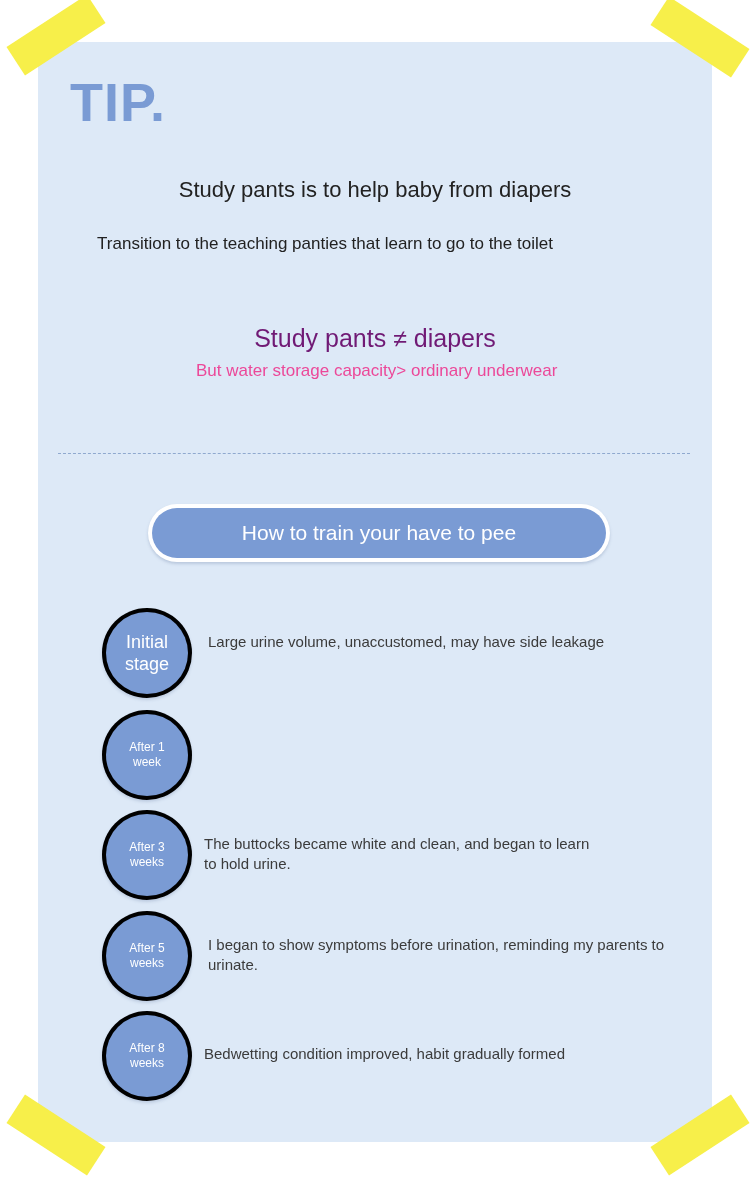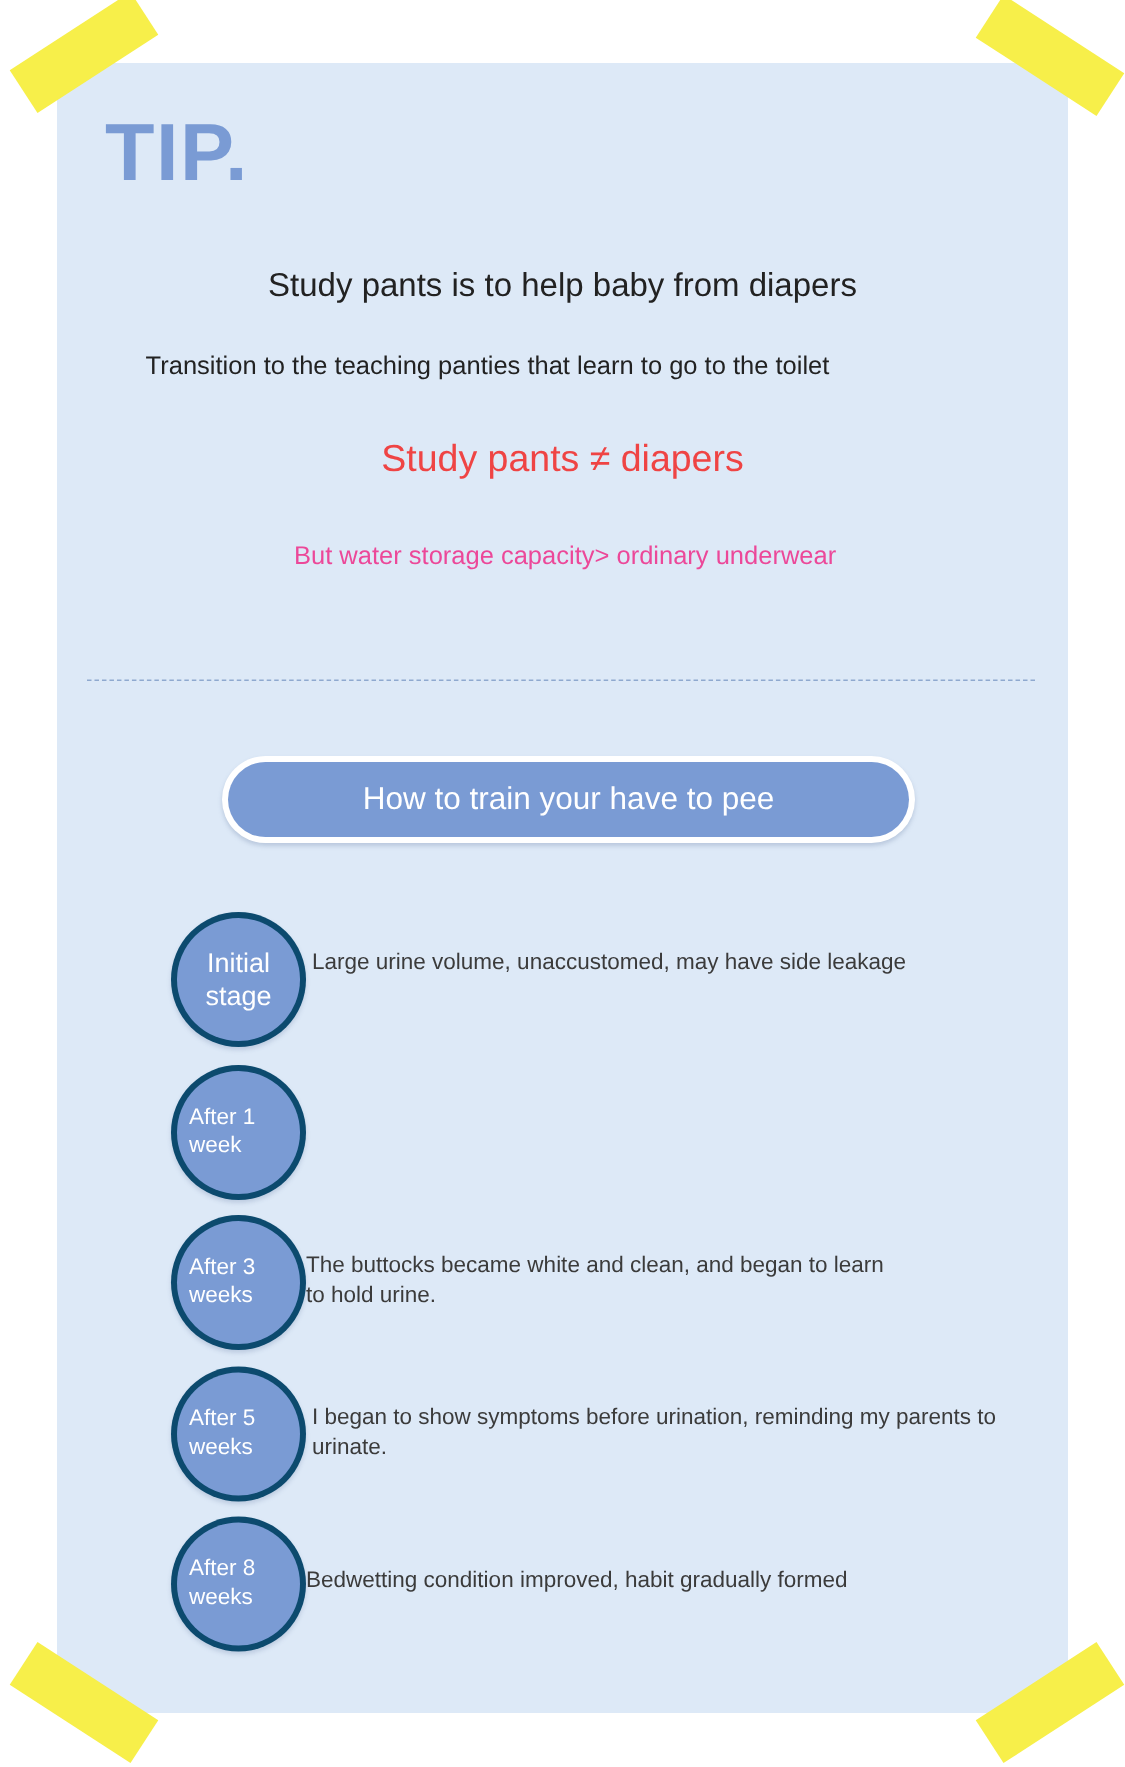--- a/index.html
+++ b/index.html
@@ -86,25 +86,25 @@
     top: 234px;
     width: 650px;
     text-align: center;
     font-size: 17px;
     color: #222;
   }
 
   .equation {
     position: absolute;
     left: 0;
-    top: 292px;
+    top: 324px;
     width: 750px;
     text-align: center;
     font-size: 25px;
-    color: #ef4444;
+    color: #701a75;
   }
   .equation-note {
     position: absolute;
     left: 196px;
     top: 359px;
     width: 380px;
     font-size: 17px;
     color: #ec4899;
     line-height: 1.45;
   }
@@ -145,42 +145,42 @@
 
   
   .row {
     position: absolute;
     left: 98px;
     width: 600px;
     height: 100px;
   }
   .bubble-wrap {
     position: absolute;
-    left: 16px;
+    left: 4px;
     top: 0;
     width: 90px;
     height: 90px;
-    background: #0c4a6e;
+    background: #000000;
     border-radius: 50%;
     box-shadow: 0 2px 3px rgba(120,140,175,0.3);
   }
   .bubble {
     position: absolute;
     left: 4px;
     top: 4px;
     width: 82px;
     height: 82px;
     background: #7a9bd4;
     border-radius: 50%;
     color: #ffffff;
-    font-size: 15px;
+    font-size: 12px;
     display: flex;
     align-items: center;
     justify-content: center;
-    text-align: left;
+    text-align: center;
     padding: 0 8px;
     box-sizing: border-box;
     line-height: 1.25;
   }
   .bubble.large {
     font-size: 18px;
     text-align: center;
     justify-content: center;
   }
   .row-text {

